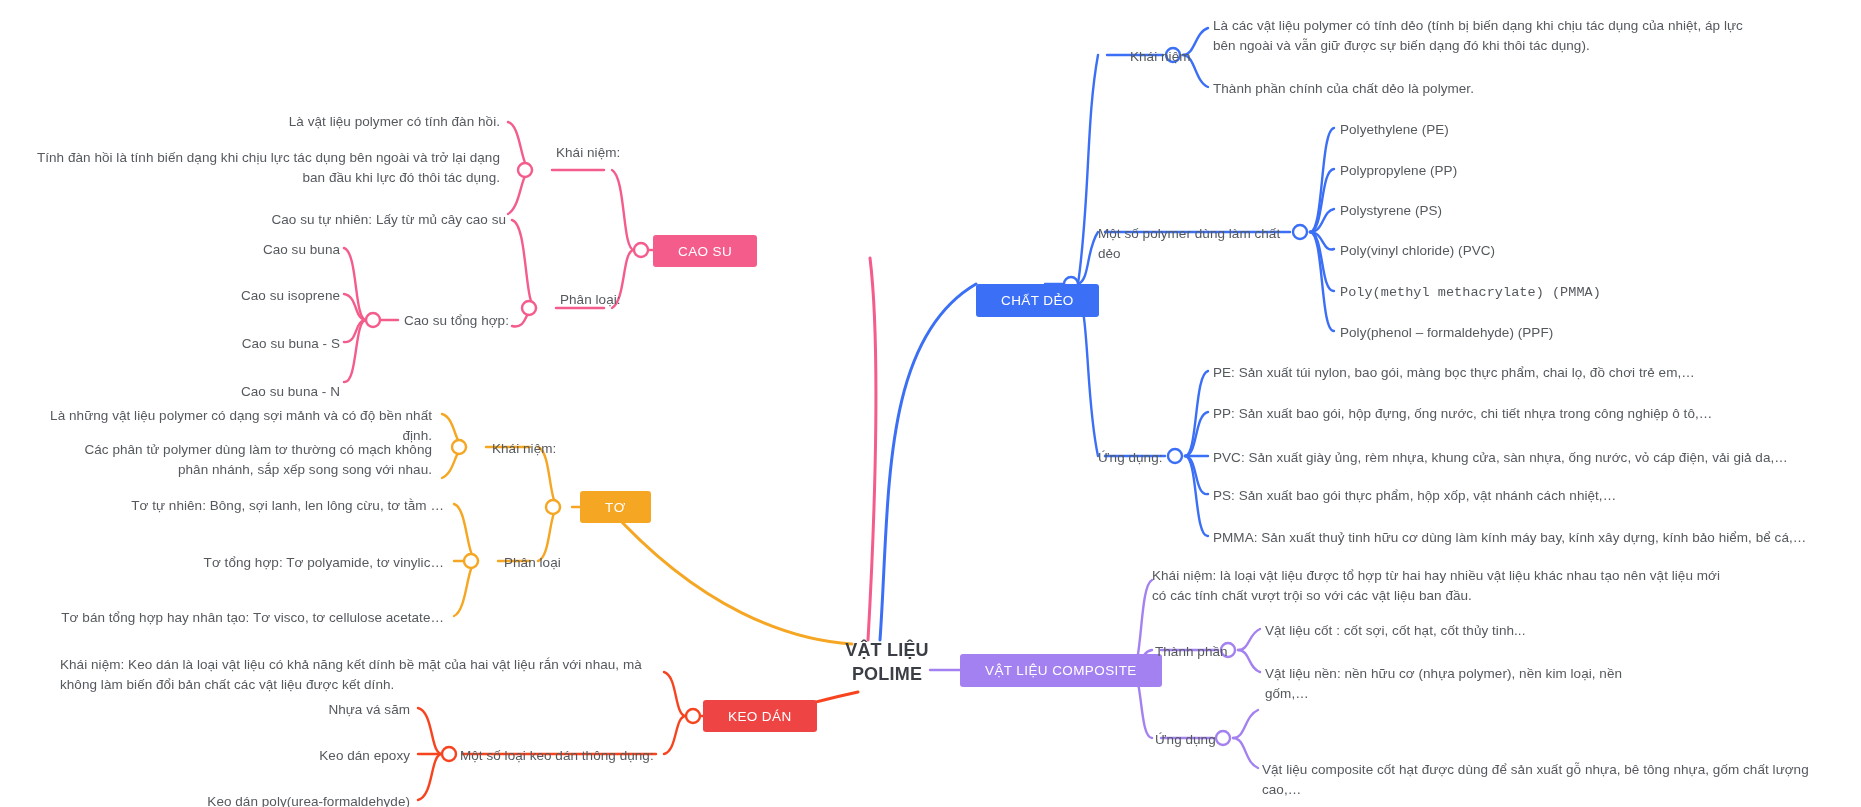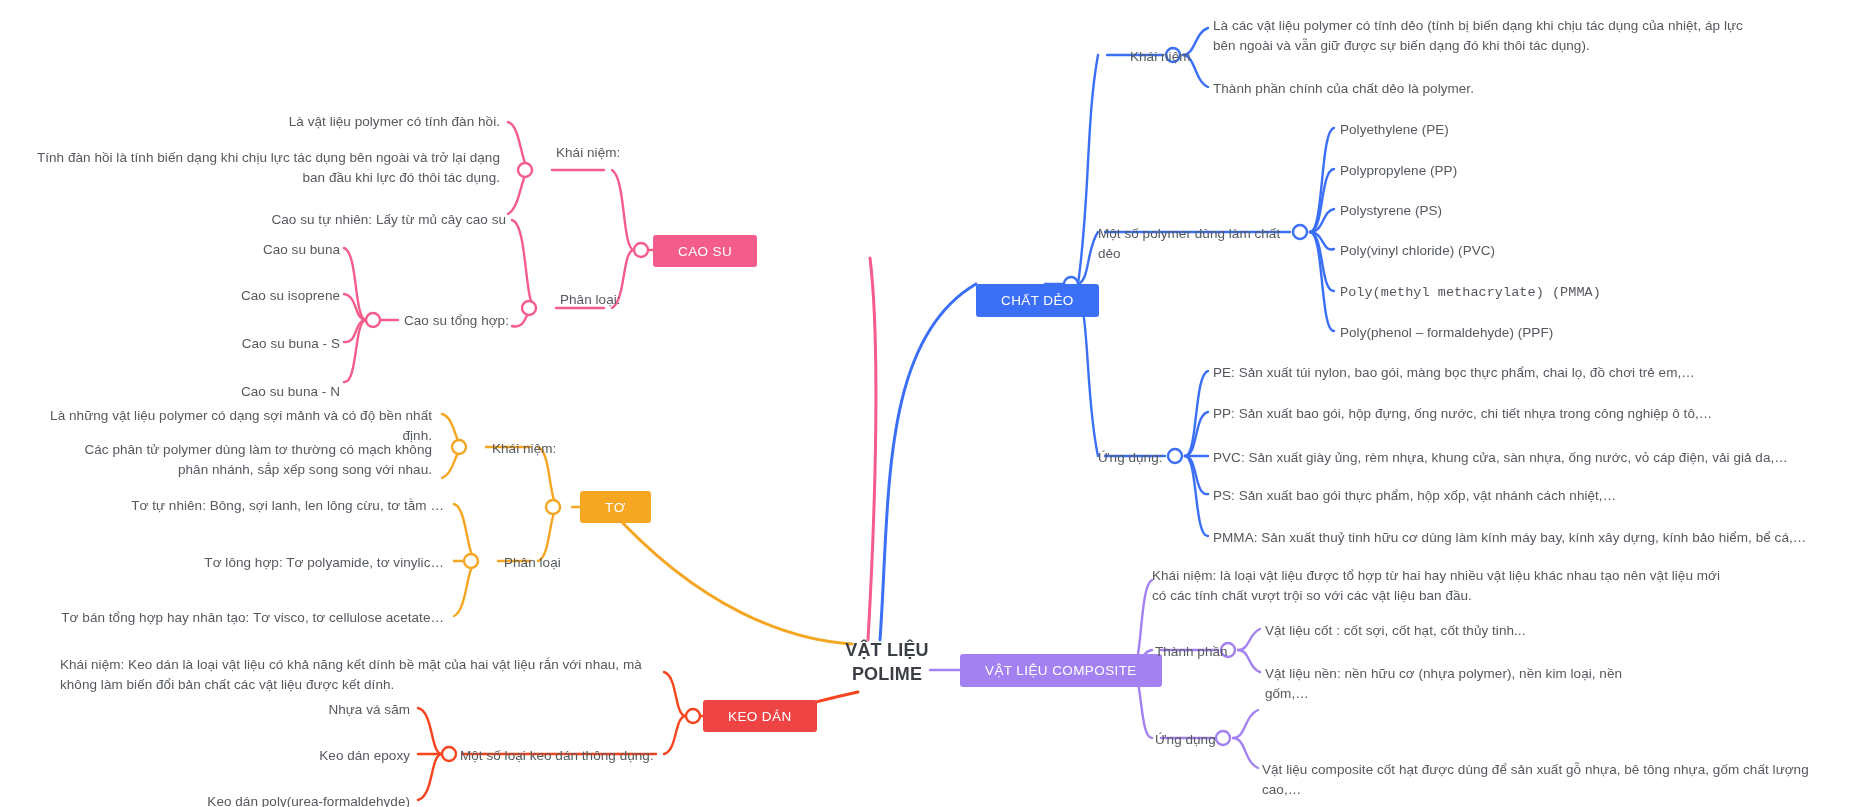--- a/index.html
+++ b/index.html
@@ -242,21 +242,21 @@
   <div class="node r" style="left:150px; top:382px; width:190px;">Cao su buna - N</div>
 
   <div class="badge" style="left:580px; top:491px; height:32px; background:#F5A623;">TƠ</div>
 
   <div class="node l" style="left:492px; top:439px; width:80px;">Khái niệm:</div>
   <div class="node r" style="left:30px; top:406px; width:402px;">Là những vật liệu polymer có dạng sợi mảnh và có độ bền nhất định.</div>
   <div class="node r" style="left:60px; top:440px; width:372px;">Các phân tử polymer dùng làm tơ thường có mạch không phân nhánh, sắp xếp song song với nhau.</div>
 
   <div class="node l" style="left:504px; top:553px; width:80px;">Phân loại</div>
   <div class="node r" style="left:120px; top:496px; width:324px;">Tơ tự nhiên: Bông, sợi lanh, len lông cừu, tơ tằm …</div>
-  <div class="node r" style="left:150px; top:553px; width:294px;">Tơ lông hợp: Tơ polyamide, tơ vinylic…</div>
+  <div class="node r" style="left:150px; top:553px; width:294px;">Tơ tổng hợp: Tơ polyamide, tơ vinylic…</div>
   <div class="node r" style="left:60px; top:608px; width:384px;">Tơ bán tổng hợp hay nhân tạo: Tơ visco, tơ cellulose acetate…</div>
 
   <div class="badge" style="left:703px; top:700px; height:32px; background:#ef4444;">KEO DÁN</div>
 
   <div class="node l" style="left:60px; top:655px; width:610px;">Khái niệm: Keo dán là loại vật liệu có khả năng kết dính bề mặt của hai vật liệu rắn với nhau, mà không làm biến đổi bản chất các vật liệu được kết dính.</div>
 
   <div class="node r" style="left:460px; top:746px; width:196px; text-align:left;">Một số loại keo dán thông dụng:</div>
   <div class="node r" style="left:220px; top:700px; width:190px;">Nhựa vá săm</div>
   <div class="node r" style="left:220px; top:746px; width:190px;">Keo dán epoxy</div>
   <div class="node r" style="left:180px; top:792px; width:230px;">Keo dán poly(urea-formaldehyde)</div>

